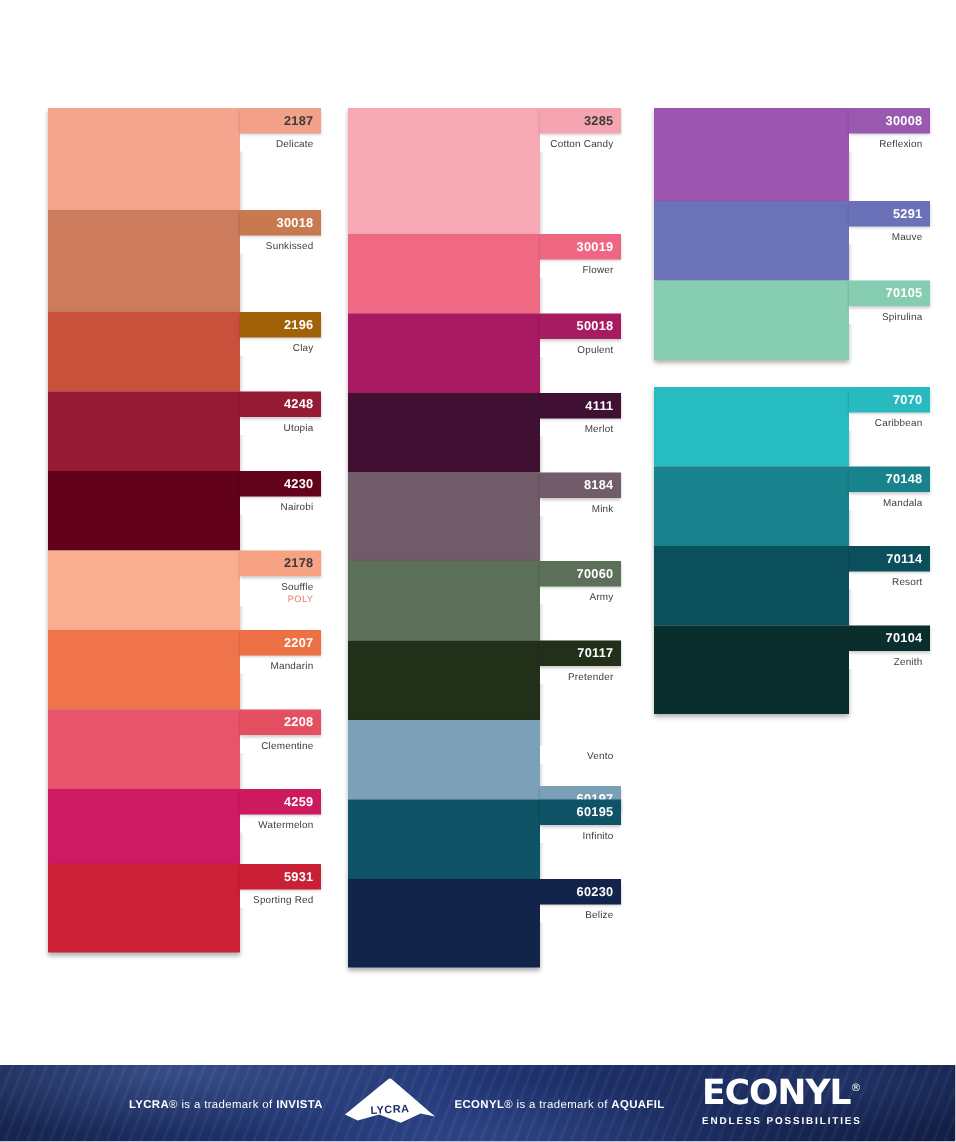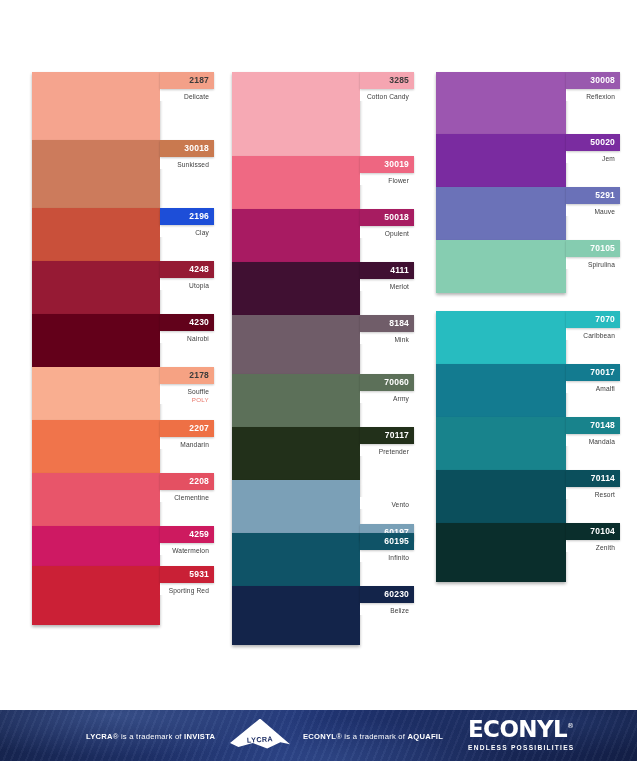--- a/index.html
+++ b/index.html
@@ -165,21 +165,21 @@
         <div class="chip" style="background: rgb(204, 123, 92);"></div>
         <div class="tab" style="background: rgb(201, 121, 79);">
           <span class="code" style="color: rgb(255, 255, 255);">30018</span>
         </div>
         <div class="names">
           <div class="name">Sunkissed</div>
         </div>
       </div>
       <div class="swatch" style="height: 53px;">
         <div class="chip" style="background: rgb(201, 80, 58);"></div>
-        <div class="tab" style="background: #1d4ed8;">
+        <div class="tab" style="background: #a16207;">
           <span class="code" style="color: rgb(255, 255, 255);">2196</span>
         </div>
         <div class="names">
           <div class="name">Clay</div>
         </div>
       </div>
       <div class="swatch" style="height: 53px;">
         <div class="chip" style="background: rgb(150, 26, 52);"></div>
         <div class="tab" style="background: rgb(149, 27, 52);">
           <span class="code" style="color: rgb(255, 255, 255);">4248</span>
@@ -218,21 +218,21 @@
       </div>
       <div class="swatch" style="height: 53px;">
         <div class="chip" style="background: rgb(232, 85, 106);"></div>
         <div class="tab" style="background: rgb(228, 80, 98);">
           <span class="code" style="color: rgb(255, 255, 255);">2208</span>
         </div>
         <div class="names">
           <div class="name">Clementine</div>
         </div>
       </div>
-      <div class="swatch" style="height: 40px;">
+      <div class="swatch" style="height: 50px;">
         <div class="chip" style="background: rgb(206, 25, 99);"></div>
         <div class="tab" style="background: rgb(205, 26, 95);">
           <span class="code" style="color: rgb(255, 255, 255);">4259</span>
         </div>
         <div class="names">
           <div class="name">Watermelon</div>
         </div>
       </div>
       <div class="swatch" style="height: 59px;">
         <div class="chip" style="background: rgb(203, 32, 54);"></div>
@@ -340,29 +340,20 @@
       <div class="swatch" style="height: 62px;">
         <div class="chip" style="background: rgb(156, 86, 176);"></div>
         <div class="tab" style="background: rgb(153, 89, 174);">
           <span class="code" style="color: rgb(255, 255, 255);">30008</span>
         </div>
         <div class="names">
           <div class="name">Reflexion</div>
         </div>
       </div>
       <div class="swatch" style="height: 53px;">
-        <div class="chip" style="background: rgb(122, 43, 160);"></div>
-        <div class="tab" style="background: rgb(122, 44, 160);">
-          <span class="code" style="color: rgb(255, 255, 255);">50020</span>
-        </div>
-        <div class="names">
-          <div class="name">Jem</div>
-        </div>
-      </div>
-      <div class="swatch" style="height: 53px;">
         <div class="chip" style="background: rgb(107, 114, 184);"></div>
         <div class="tab" style="background: rgb(106, 113, 184);">
           <span class="code" style="color: rgb(255, 255, 255);">5291</span>
         </div>
         <div class="names">
           <div class="name">Mauve</div>
         </div>
       </div>
       <div class="swatch" style="height: 53px;">
         <div class="chip" style="background: rgb(134, 205, 177);"></div>
@@ -376,29 +367,20 @@
       <div class="swatch" style="height: 53px; margin-top: 18px;">
         <div class="chip" style="background: rgb(39, 188, 192);"></div>
         <div class="tab" style="background: rgb(39, 187, 191);">
           <span class="code" style="color: rgb(255, 255, 255);">7070</span>
         </div>
         <div class="names">
           <div class="name">Caribbean</div>
         </div>
       </div>
       <div class="swatch" style="height: 53px;">
-        <div class="chip" style="background: rgb(19, 123, 144);"></div>
-        <div class="tab" style="background: rgb(19, 123, 144);">
-          <span class="code" style="color: rgb(255, 255, 255);">70017</span>
-        </div>
-        <div class="names">
-          <div class="name">Amalfi</div>
-        </div>
-      </div>
-      <div class="swatch" style="height: 53px;">
         <div class="chip" style="background: rgb(24, 131, 140);"></div>
         <div class="tab" style="background: rgb(24, 131, 140);">
           <span class="code" style="color: rgb(255, 255, 255);">70148</span>
         </div>
         <div class="names">
           <div class="name">Mandala</div>
         </div>
       </div>
       <div class="swatch" style="height: 53px;">
         <div class="chip" style="background: rgb(11, 79, 92);"></div>

